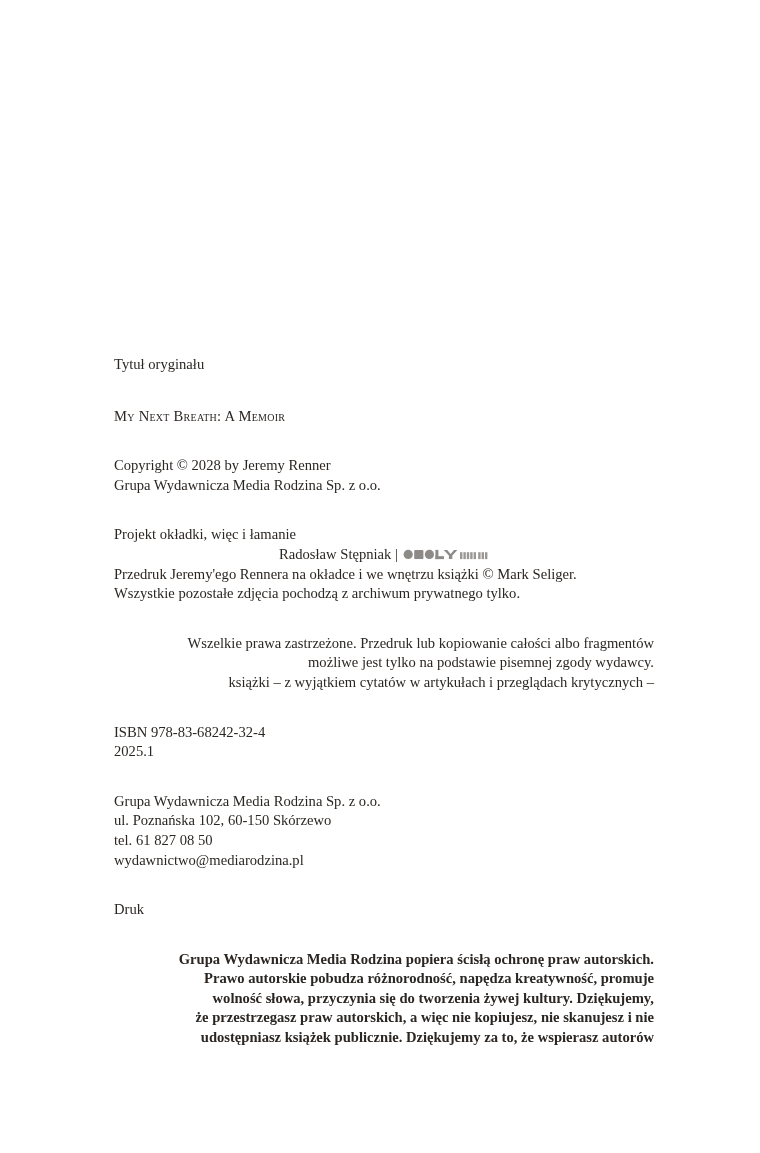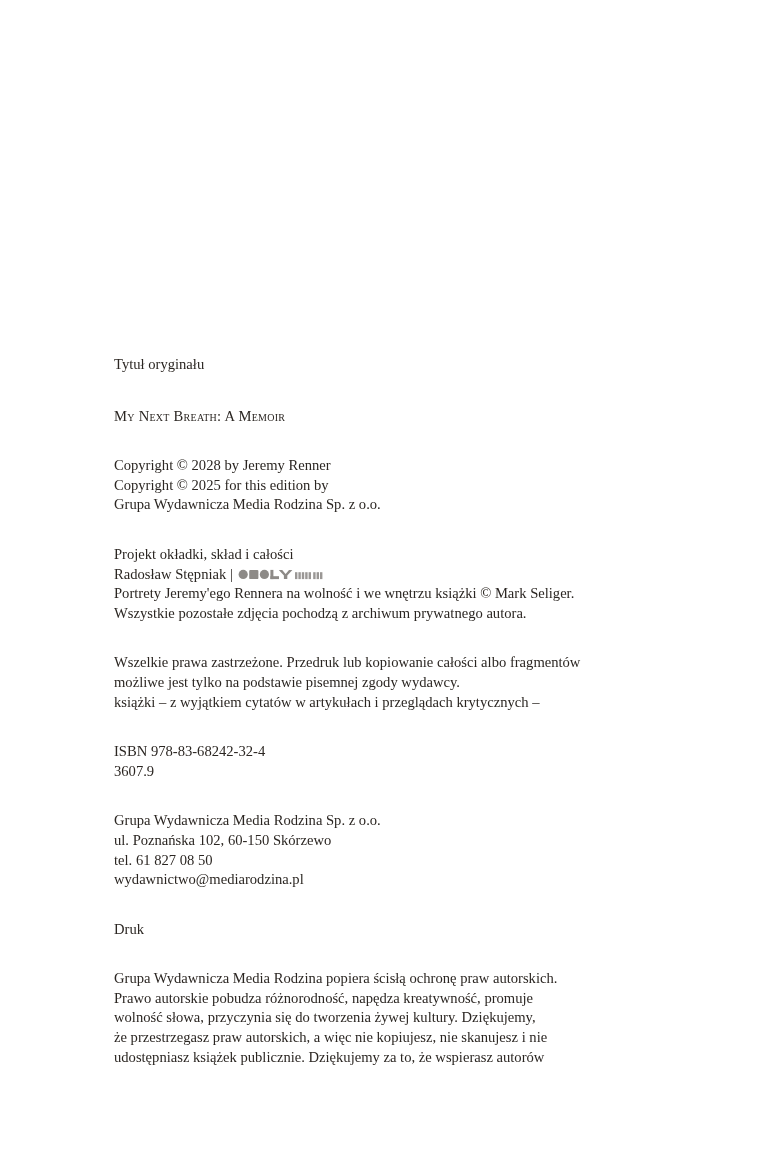--- a/index.html
+++ b/index.html
@@ -31,43 +31,46 @@
     line-height: 19.6px;
     color: #2b2622;
   }
 
   .block {
     margin: 0 0 30px 0;
   }
 
   .block:last-child {
     margin-bottom: 0;
+    font-weight: bold;
   }
 
   .line {
     display: block;
     white-space: pre-wrap;
   }
 
   
   .smallcaps {
     font-variant: small-caps;
     letter-spacing: 0.018em;
     margin-top: 32px;
   }
 
   
   .para .line {
     white-space: pre-wrap;
+    text-align: right;
   }
 
   
   .credit-line {
     display: block;
     white-space: nowrap;
+    text-align: center;
   }
 
   .studio-logo {
     display: inline-block;
     vertical-align: -1px;
     margin-left: 5px;
     width: 86px;
     height: 11px;
     position: relative;
     overflow: hidden;
@@ -84,26 +87,25 @@
 
   <div class="colophon">
 
     <div class="block">
       <span class="line">Tytuł oryginału</span>
       <span class="line smallcaps">My Next Breath: A Memoir</span>
     </div>
 
     <div class="block">
       <span class="line">Copyright © 2028 by Jeremy Renner</span>
-      <span class="line">Copyright © 2025 for this edition by</span>
       <span class="line">Grupa Wydawnicza Media Rodzina Sp. z o.o.</span>
     </div>
 
     <div class="block">
-      <span class="line">Projekt okładki, skład i całości</span>
+      <span class="line">Projekt okładki, więc i łamanie</span>
 
       <span class="credit-line">
         <span>Radosław Stępniak |</span><span class="studio-logo" title="studio logo">
           <svg width="86" height="11" viewBox="0 0 86 11" xmlns="http://www.w3.org/2000/svg" aria-hidden="true">
             <g fill="#8d8a87">
               <circle cx="5.2" cy="5.4" r="4.6"></circle>
               <rect x="11.2" y="0.9" width="9.2" height="9.2" rx="1.2"></rect>
               <circle cx="26.4" cy="5.4" r="4.6"></circle>
               <rect x="32.4" y="0.9" width="3.0" height="9.2"></rect>
               <rect x="32.4" y="7.2" width="8.6" height="2.9"></rect>
@@ -116,33 +118,33 @@
               <rect x="67.2" y="3.2" width="2.4" height="6.9"></rect>
               <rect x="70.6" y="3.2" width="2.4" height="6.9"></rect>
               <rect x="75.2" y="3.2" width="2.4" height="6.9"></rect>
               <rect x="78.6" y="3.2" width="2.4" height="6.9"></rect>
               <rect x="82.0" y="3.2" width="2.4" height="6.9"></rect>
             </g>
           </svg>
         </span>
       </span>
 
-      <span class="line">Portrety Jeremy'ego Rennera na wolność i we wnętrzu książki © Mark Seliger.</span>
-      <span class="line">Wszystkie pozostałe zdjęcia pochodzą z archiwum prywatnego autora.</span>
+      <span class="line">Przedruk Jeremy'ego Rennera na okładce i we wnętrzu książki © Mark Seliger.</span>
+      <span class="line">Wszystkie pozostałe zdjęcia pochodzą z archiwum prywatnego tylko.</span>
     </div>
 
     <div class="block para">
       <span class="line">Wszelkie prawa zastrzeżone. Przedruk lub kopiowanie całości albo fragmentów</span>
       <span class="line">możliwe jest tylko na podstawie pisemnej zgody wydawcy.</span>
       <span class="line">książki – z wyjątkiem cytatów w artykułach i przeglądach krytycznych –</span>
     </div>
 
     <div class="block">
       <span class="line">ISBN 978-83-68242-32-4</span>
-      <span class="line">3607.9</span>
+      <span class="line">2025.1</span>
     </div>
 
     <div class="block">
       <span class="line">Grupa Wydawnicza Media Rodzina Sp. z o.o.</span>
       <span class="line">ul. Poznańska 102, 60-150 Skórzewo</span>
       <span class="line">tel. 61 827 08 50</span>
       <span class="line">wydawnictwo@mediarodzina.pl</span>
     </div>
 
     <div class="block">

